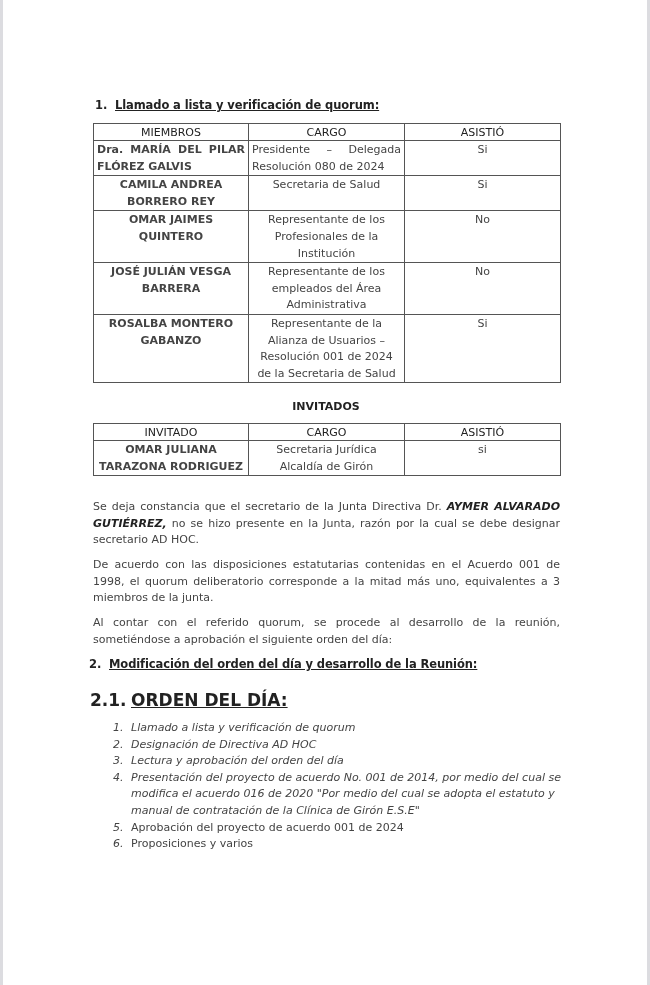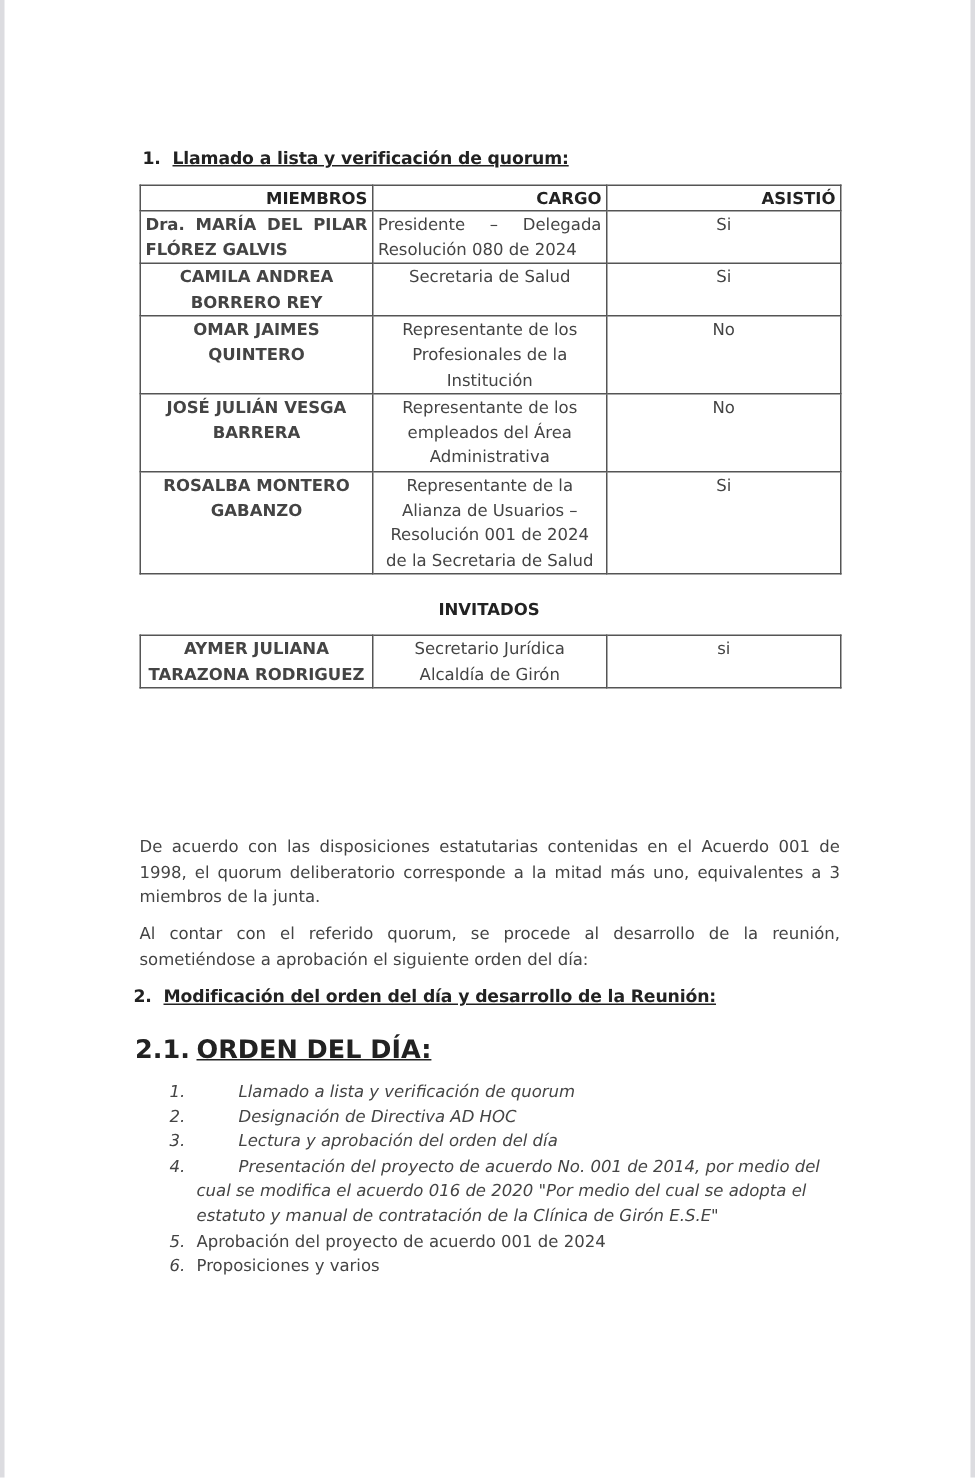--- a/index.html
+++ b/index.html
@@ -22,21 +22,21 @@
   .h1 .txt { text-decoration: underline; }
 
   table.grid {
     position: absolute; border-collapse: collapse; table-layout: fixed;
     font-size: 11px;
   }
   table.grid td, table.grid th {
     border: 1px solid #555; padding: 1px 3px 0 3px; vertical-align: top;
     line-height: 16.6px; color: #444;
   }
-  table.grid th { font-weight: bold; color: #222; text-align: right; padding-top: 1px; line-height: 15px; }
+  table.grid th { font-weight: normal; color: #222; text-align: center; padding-top: 1px; line-height: 15px; }
   td.member { font-weight: bold; color: #222; text-align: center; }
   td.member.justify { text-align: justify; text-align-last: left; margin-left: 26px; }
   td.cargo { text-align: center; font-weight: normal; }
   td.cargo.justify { text-align: justify; text-align-last: left; }
   td.asis { text-align: center; }
 
   .center-title {
     position: absolute; left: 93px; width: 466px; text-align: center;
     font-size: 11px; font-weight: bold; color: #222;
   }
@@ -52,21 +52,21 @@
   }
   .h2 .num { display: inline-block; width: 41px; }
   .h2 .txt { text-decoration: underline; }
 
   ol.agenda {
     position: absolute; left: 110px; top: 720px; width: 455px; margin: 0; padding: 0;
     list-style: none; font-size: 11px; line-height: 16.6px; color: #444;
   }
   ol.agenda li { position: relative; padding-left: 21px; }
   ol.agenda li .n { position: absolute; left: 3px; top: 0; font-style: italic; }
-  ol.agenda li.it .t { font-style: italic; margin-left: 28px; }
+  ol.agenda li.it .t { font-style: italic; }
 </style>
 </head>
 <body>
 
 <div class="edge-l"></div>
 <div class="edge-r"></div>
 
 <div class="page">
 
   <div class="h1" style="top:98px;">
@@ -115,28 +115,36 @@
 
   <div class="center-title" style="top:400px;">INVITADOS</div>
 
   <table class="grid" style="left:93px; top:423px; width:467px;">
     <colgroup>
         <col style="width:155px">
         <col style="width:156px">
         <col style="width:156px">
       </colgroup>
     <tbody>
+        <tr>
+      <th>INVITADO</th>
+      <th>CARGO</th>
+      <th>ASISTIÓ</th>
+    </tr>
     <tr style="height:33px;">
-      <td class="member" style="padding-left:1px;padding-right:1px;">AYMER JULIANA TARAZONA RODRIGUEZ</td>
-      <td class="cargo" style="padding-left:16px;padding-right:16px;">Secretario Jurídica Alcaldía de Girón</td>
+      <td class="member" style="padding-left:1px;padding-right:1px;">OMAR JULIANA TARAZONA RODRIGUEZ</td>
+      <td class="cargo" style="padding-left:16px;padding-right:16px;">Secretaria Jurídica Alcaldía de Girón</td>
       <td class="asis">si</td>
     </tr>
   </tbody>
     </table>
 
+  <div class="para" style="top:499px;">
+    <span>Se deja constancia que el secretario de la Junta Directiva Dr. </span><b>AYMER ALVARADO GUTIÉRREZ,</b><span> no se hizo presente en la Junta, razón por la cual se debe designar secretario AD HOC.</span>
+  </div>
 
   <div class="para" style="top:557px;">De acuerdo con las disposiciones estatutarias contenidas en el Acuerdo 001 de 1998, el quorum deliberatorio corresponde a la mitad más uno, equivalentes a 3 miembros de la junta.</div>
 
   <div class="para" style="top:615px;">Al contar con el referido quorum, se procede al desarrollo de la reunión, sometiéndose a aprobación el siguiente orden del día:</div>
 
   <div class="h1" style="top:657px; left:89px;">
     <span class="num">2.</span><span class="txt">Modificación del orden del día y desarrollo de la Reunión:</span>
   </div>
 
   <div class="h2" style="top:690px;">

